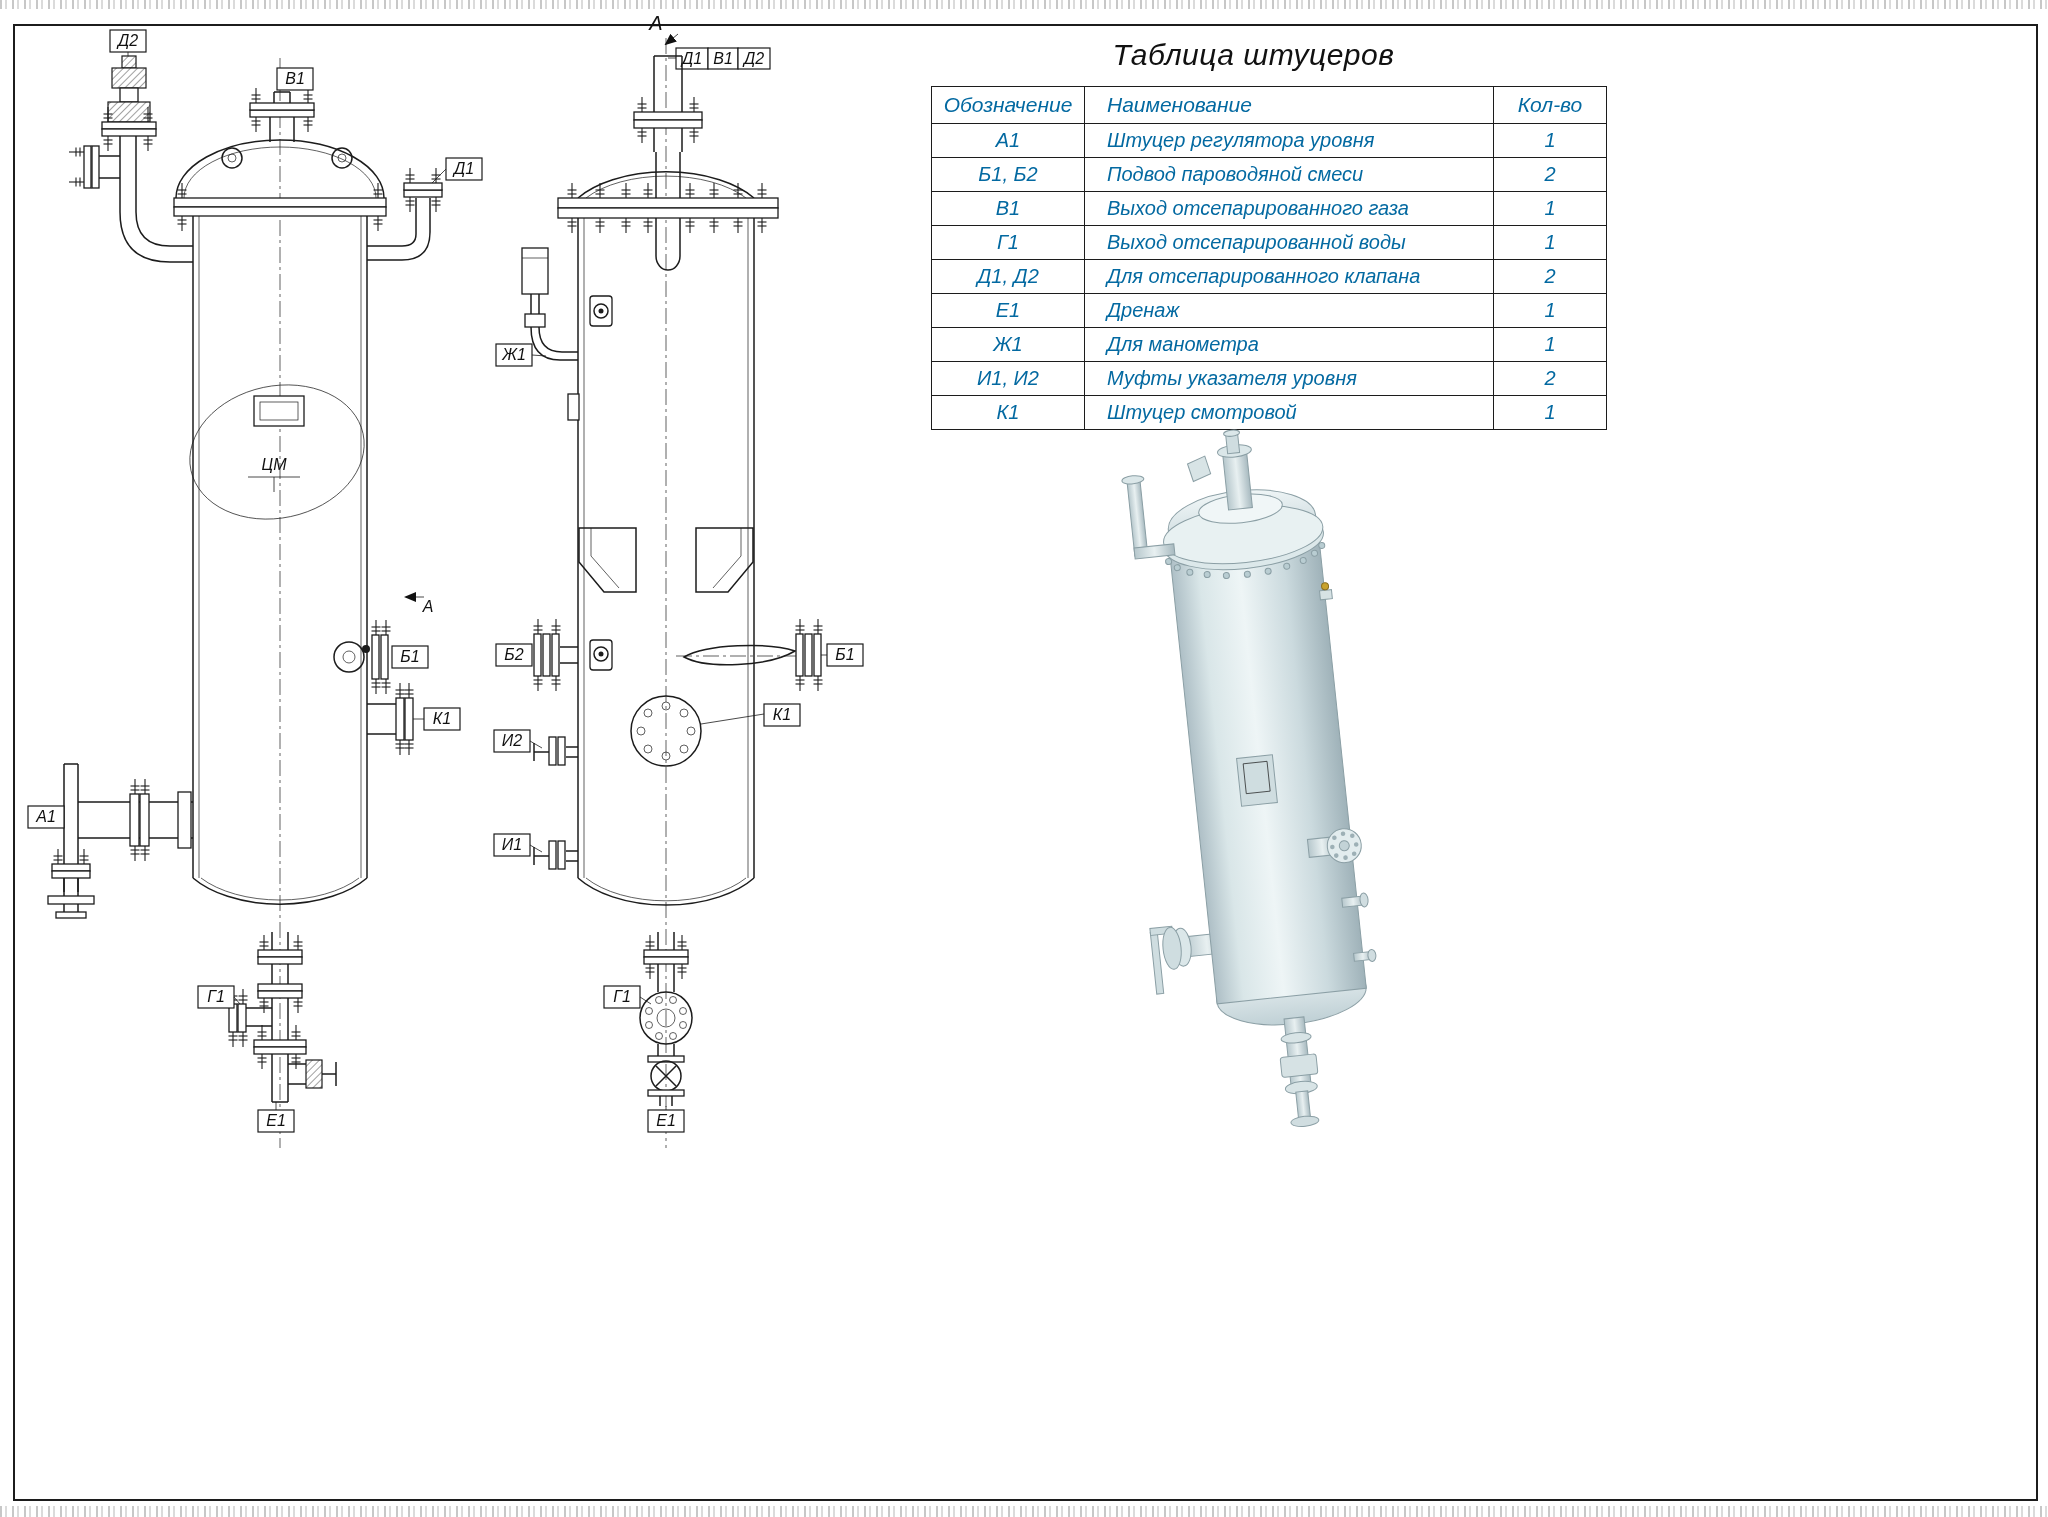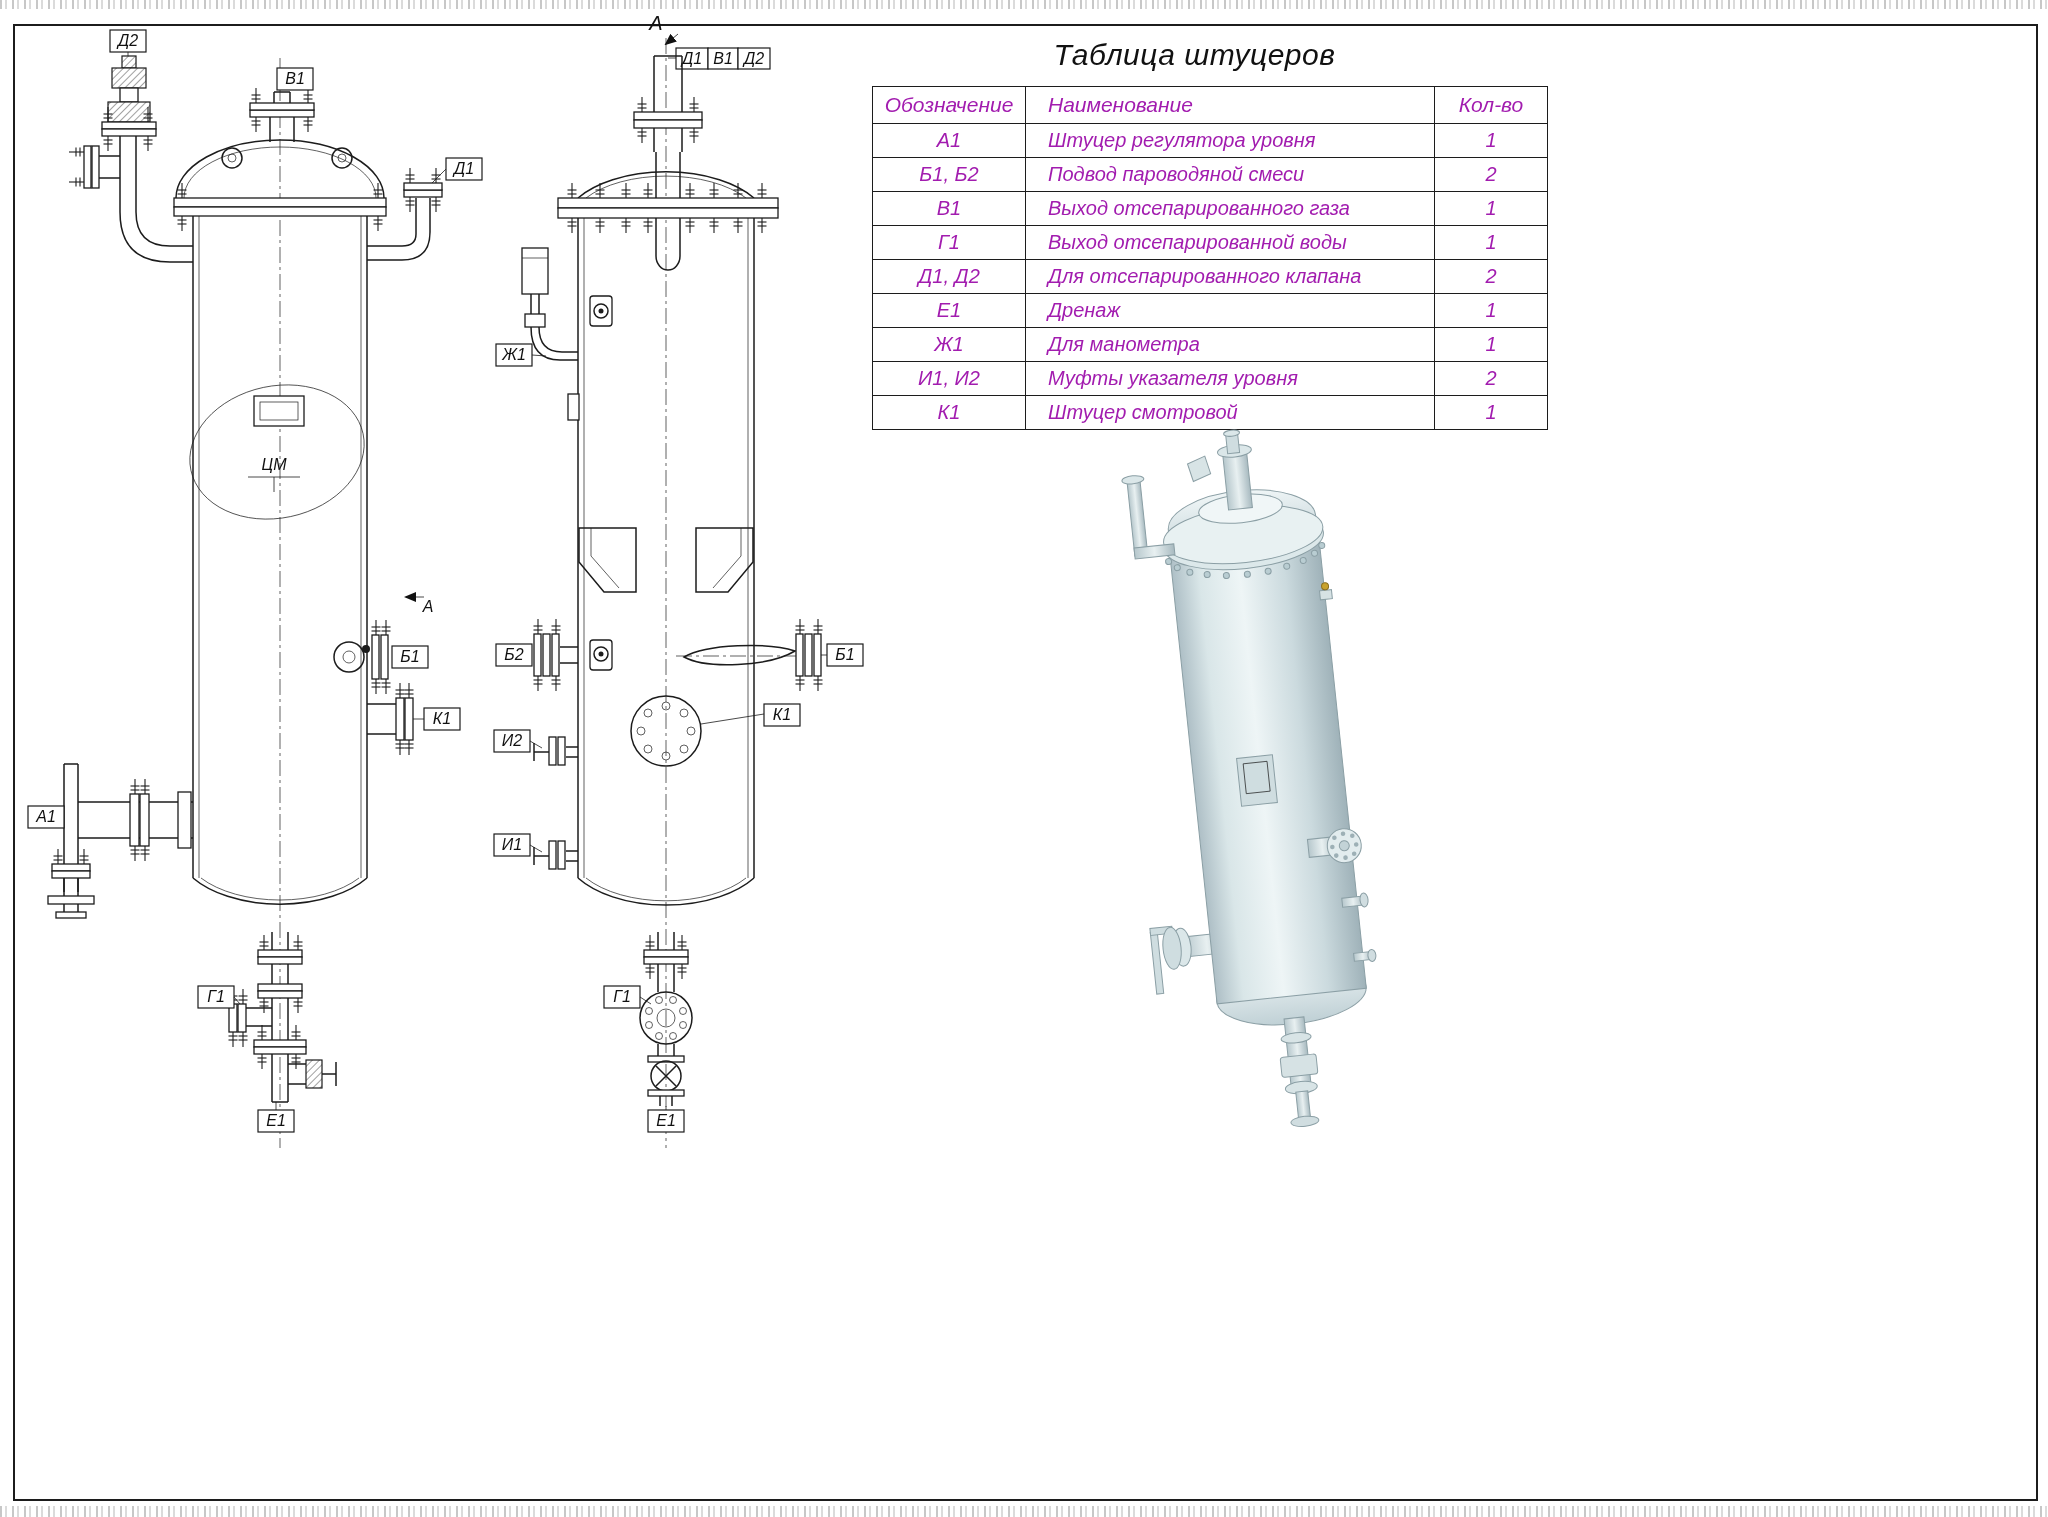--- a/index.html
+++ b/index.html
@@ -2,24 +2,24 @@
 <html><head>
 <meta charset="utf-8">
 <style>
   html,body{margin:0;padding:0;background:#e9e9e9;}
   #sheet{position:relative;width:2048px;height:1517px;background:#fff;overflow:hidden;
          font-family:"Liberation Sans",sans-serif;}
   .edge-strip{position:absolute;left:0;right:0;height:9px;opacity:.55;
      background:repeating-linear-gradient(90deg,#9a9a9a 0 2px,transparent 2px 5px,#bdbdbd 5px 7px,transparent 7px 12px);}
   .frame{position:absolute;left:13px;top:24px;width:2021px;height:1473px;border:2px solid #1c1c1c;}
   
-  .table-wrap{position:absolute;left:872px;top:38px;width:645px;}
+  .table-wrap{position:absolute;left:931px;top:38px;width:645px;}
   .tbl-title{width:100%;text-align:center;font-style:italic;font-size:30px;color:#111;margin-bottom:14px;letter-spacing:.5px;}
   table.noz{border-collapse:collapse;width:645px;table-layout:fixed;background:#fff;}
-  table.noz th,table.noz td{border:1.4px solid #1c1c1c;font-style:italic;color:#a21caf;overflow:hidden;white-space:nowrap;}
+  table.noz th,table.noz td{border:1.4px solid #1c1c1c;font-style:italic;color:#0369a1;overflow:hidden;white-space:nowrap;}
   table.noz th{height:34px;font-size:21px;font-weight:normal;}
   table.noz td{height:31px;font-size:20px;}
   .c-mark{width:150px;text-align:center;}
   .c-name{width:385px;text-align:left;padding-left:22px;}
   .c-qty{width:110px;text-align:center;}
   
   .s{stroke:#1c1c1c;stroke-width:1.5;fill:none;}
   .th{stroke:#1c1c1c;stroke-width:.7;fill:none;}
   .cl{stroke:#1c1c1c;stroke-width:.7;fill:none;stroke-dasharray:16 4 3 4;}
   .plate{fill:#fff;stroke:#1c1c1c;stroke-width:1.3;}

